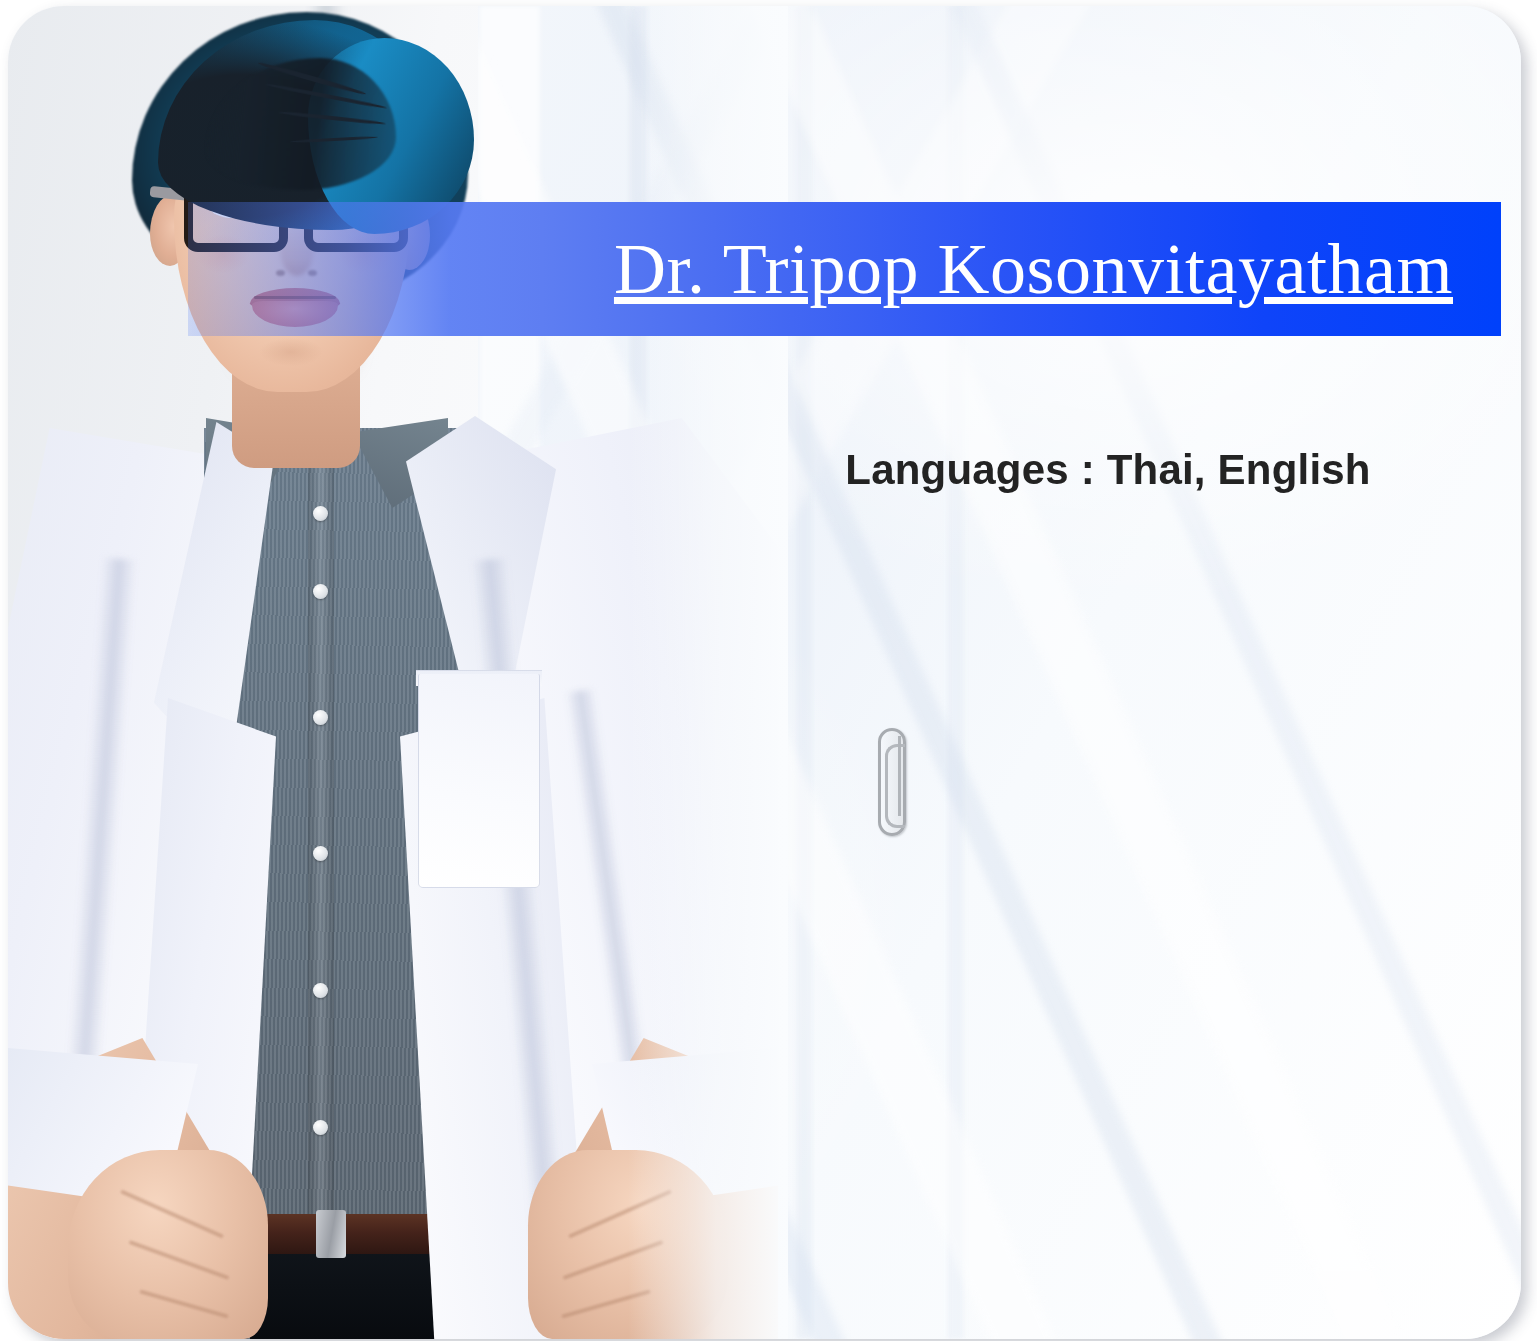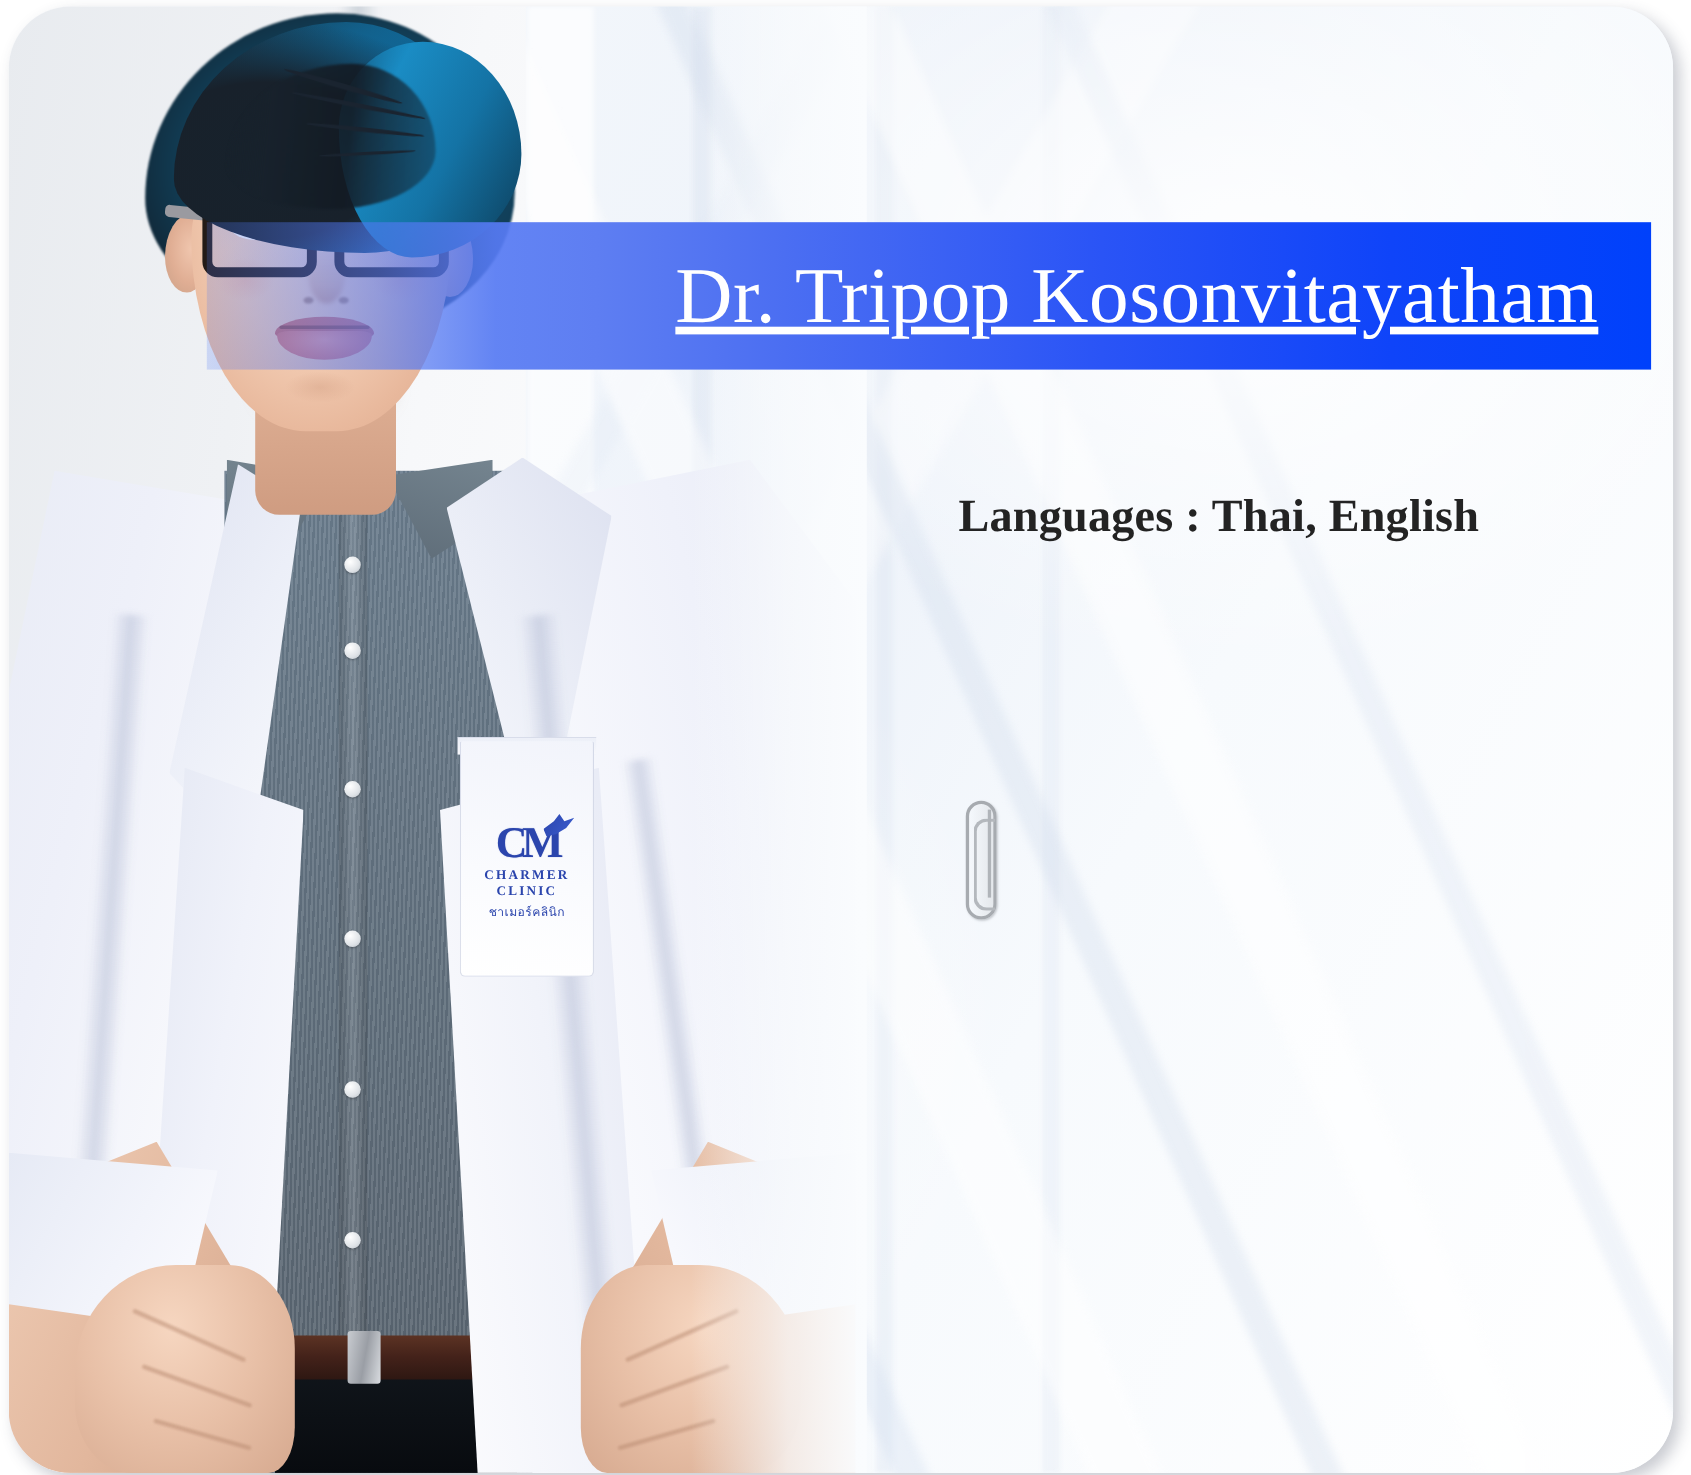--- a/index.html
+++ b/index.html
@@ -464,21 +464,20 @@
     font-weight: 700;
     color: #232323;
     letter-spacing: 0.2px;
   }
   .license-langs {
     margin-top: 14px;
     font-size: 42px;
     font-weight: 700;
     color: #232323;
     letter-spacing: 0.2px;
-    font-family: Liberation Serif, serif;
   }
 
   
   .quote-card {
     position: absolute;
     left: 726px;
     top: 761px;
     width: 729px;
     height: 508px;
     background: #ffffff;
@@ -564,26 +563,20 @@
       <div class="p-layer lapel-l"></div>
       <div class="p-layer lapel-r"></div>
       <div class="p-layer coat-front-l"></div>
       <div class="p-layer coat-front-r"></div>
       <div class="p-layer coat-shadow-fold cf1"></div>
       <div class="p-layer coat-shadow-fold cf2"></div>
       <div class="p-layer coat-shadow-fold cf3"></div>
 
       <div class="p-layer pocket-flap"></div>
       <div class="p-layer pocket"></div>
-      <div class="p-layer logo-box">
-        <div class="logo-leaf"></div>
-        <div class="logo-mono">CM</div>
-        <div class="logo-name">CHARMER CLINIC</div>
-        <div class="logo-thai">ชาเมอร์คลินิก</div>
-      </div>
 
       <div class="p-layer neck-shadow"></div>
       <div class="p-layer neck"></div>
 
       <div class="p-layer hair-back"></div>
       <div class="p-layer ear-l"></div>
       <div class="p-layer ear-r"></div>
       <div class="p-layer face"></div>
       <div class="p-layer cheek-l"></div>
       <div class="p-layer cheek-r"></div>

